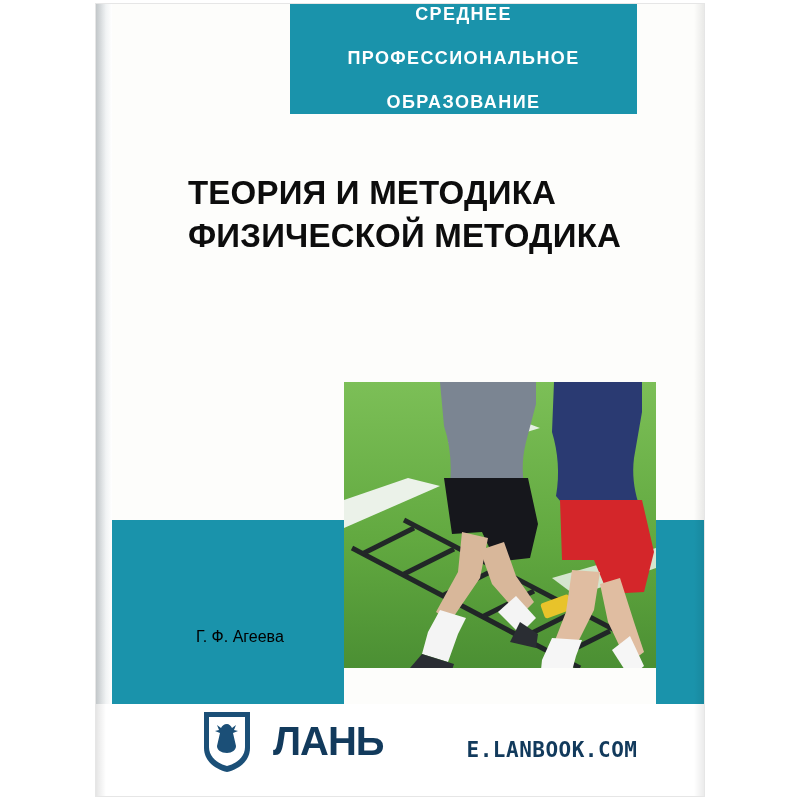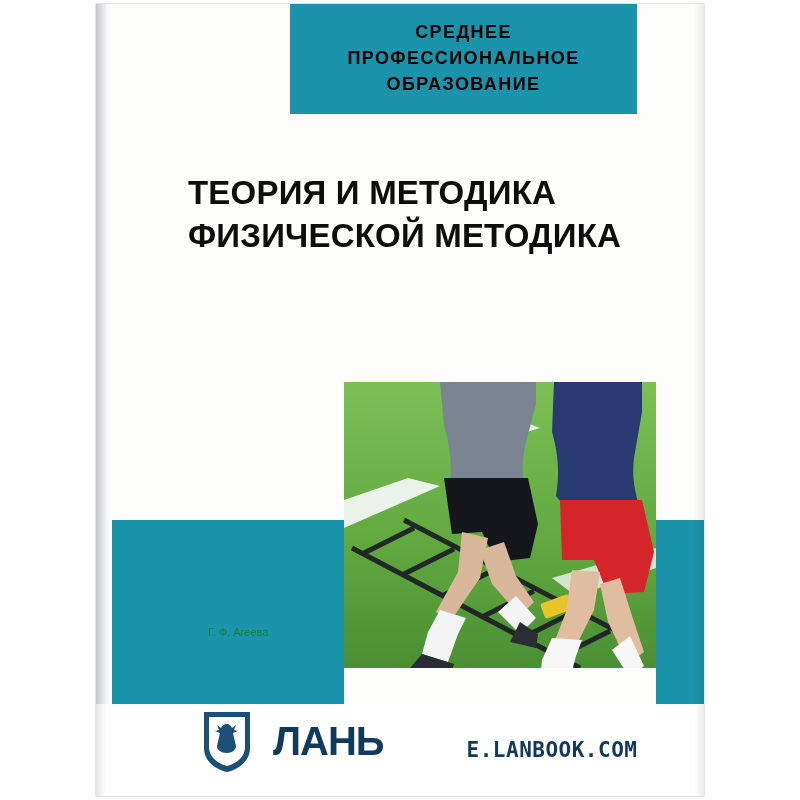--- a/index.html
+++ b/index.html
@@ -43,22 +43,22 @@
   .top-banner-text {
     position: absolute;
     left: 0;
     top: 0;
     width: 100%;
     height: 100%;
     display: flex;
     flex-direction: column;
     align-items: center;
     justify-content: center;
-    gap: 2px;
-    color: #000000;
+    gap: 20px;
+    color: #ffffff;
     font-weight: bold;
     font-size: 18px;
     letter-spacing: 1.4px;
     line-height: 1.32;
     text-align: center;
   }
   .top-banner-text span { display: block; white-space: nowrap; }
 
   
   .spine-strip {
@@ -123,25 +123,24 @@
     overflow: hidden;
     background: #62a840;
   }
   .photo svg { display: block; }
 
   
   .authors {
     position: absolute;
     left: 100px;
     top: 620px;
-    color: #15803d;
-    font-size: 11px;
+    color: #000000;
+    font-size: 16px;
     line-height: 1.6;
     font-weight: normal;
-    margin-left: 12px;
   }
   .authors span { display: block; white-space: nowrap; }
 
   
   .logo {
     position: absolute;
     left: 104px;
     top: 700px;
     width: 200px;
     height: 74px;

